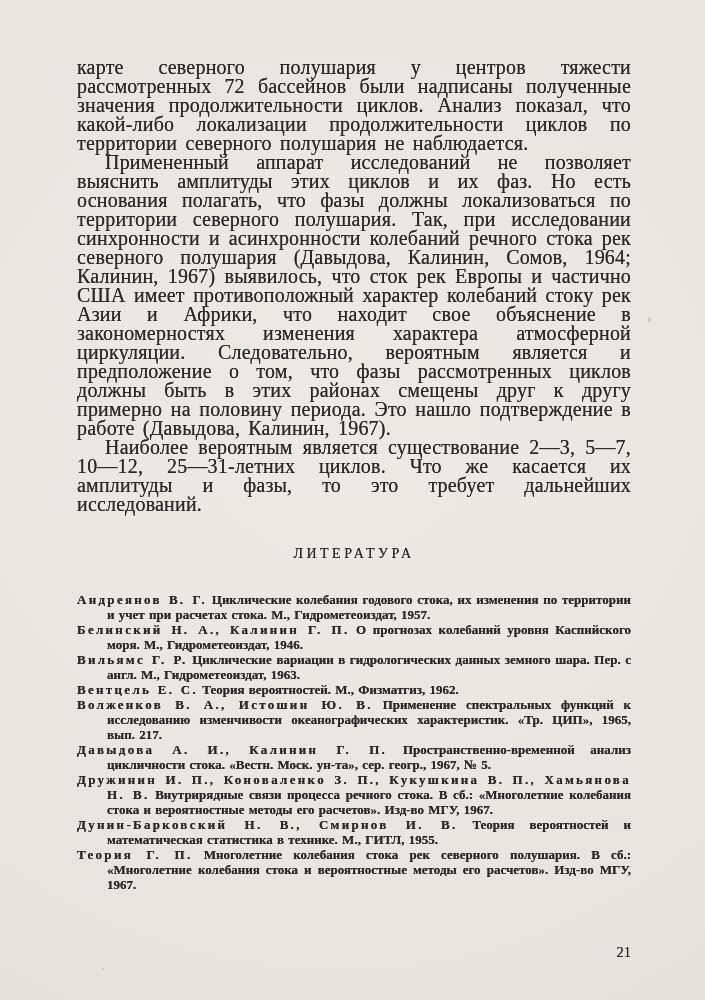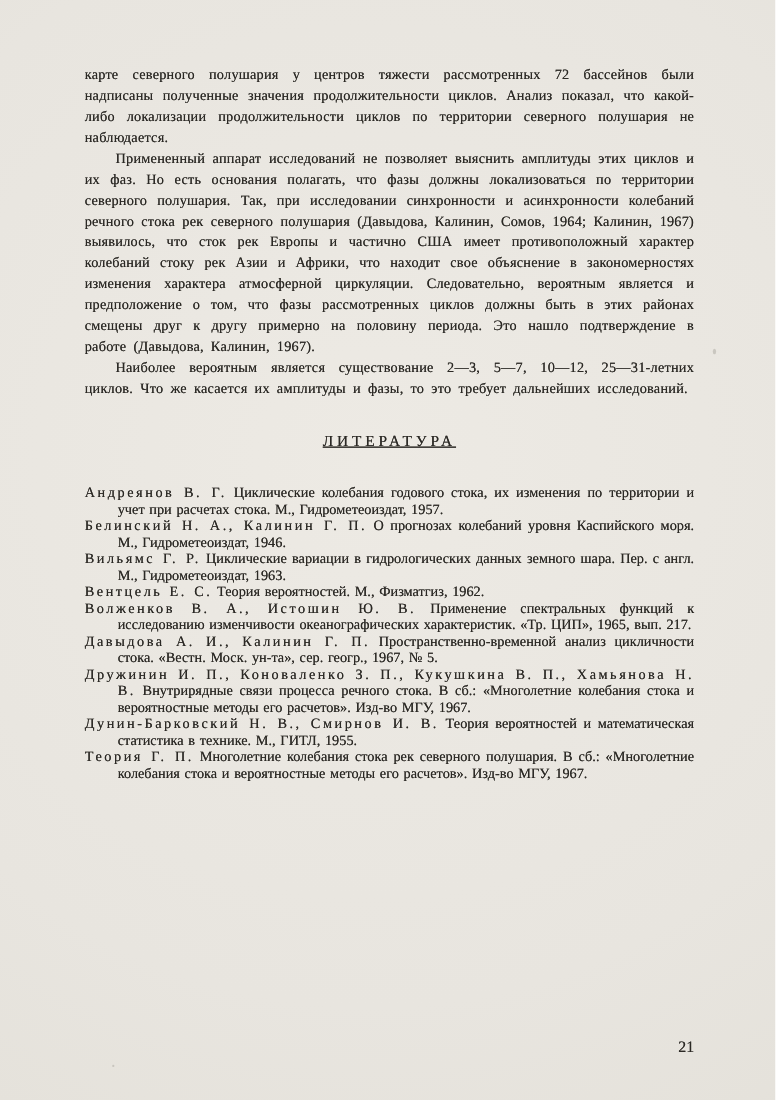--- a/index.html
+++ b/index.html
@@ -14,45 +14,45 @@
     color: #2b2925;
   }
   .content {
     position: absolute;
     left: 77px;
     top: 58px;
     width: 554px;
   }
   p.body {
     margin: 0;
-    font-size: 13px;
+    font-size: 20px;
     line-height: 19px;
     text-align: justify;
     word-spacing: 3px;
     letter-spacing: 0.2px;
     text-shadow: 0 0 0.3px rgba(43,41,37,0.85);
   }
   p.body.indent { text-indent: 28px; }
   h2.lit-heading {
     margin: 32px 0 30px 0;
     text-align: center;
     font-size: 14px;
     font-weight: normal;
     letter-spacing: 3.5px;
     text-shadow: 0 0 0.3px rgba(43,41,37,0.85);
-    text-decoration: underline;
   }
   .bib { font-size: 13px; line-height: 15px; }
   .bib p.entry {
     margin: 0;
     padding-left: 30px;
     text-indent: -30px;
     text-align: justify;
     word-spacing: 1px;
     text-shadow: 0 0 0.3px rgba(43,41,37,0.85);
+    font-weight: bold;
   }
   .bib .author { letter-spacing: 2.3px; }
   .pagenum {
     position: absolute;
     left: 77px;
     top: 944px;
     width: 554px;
     text-align: right;
     font-size: 14.5px;
     text-shadow: 0 0 0.3px rgba(43,41,37,0.85);

